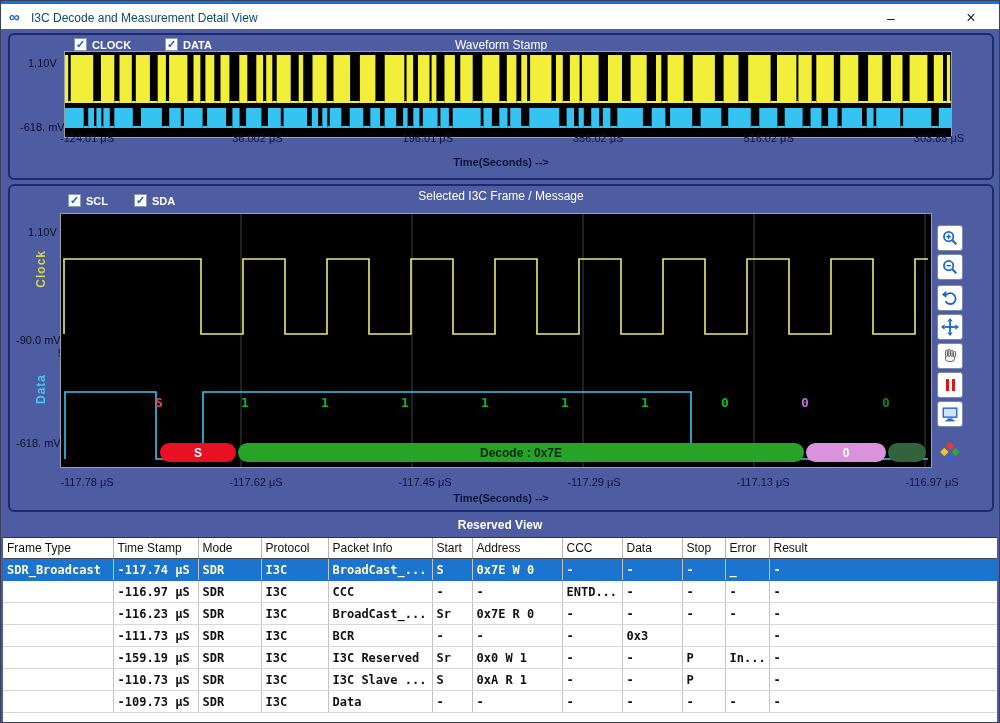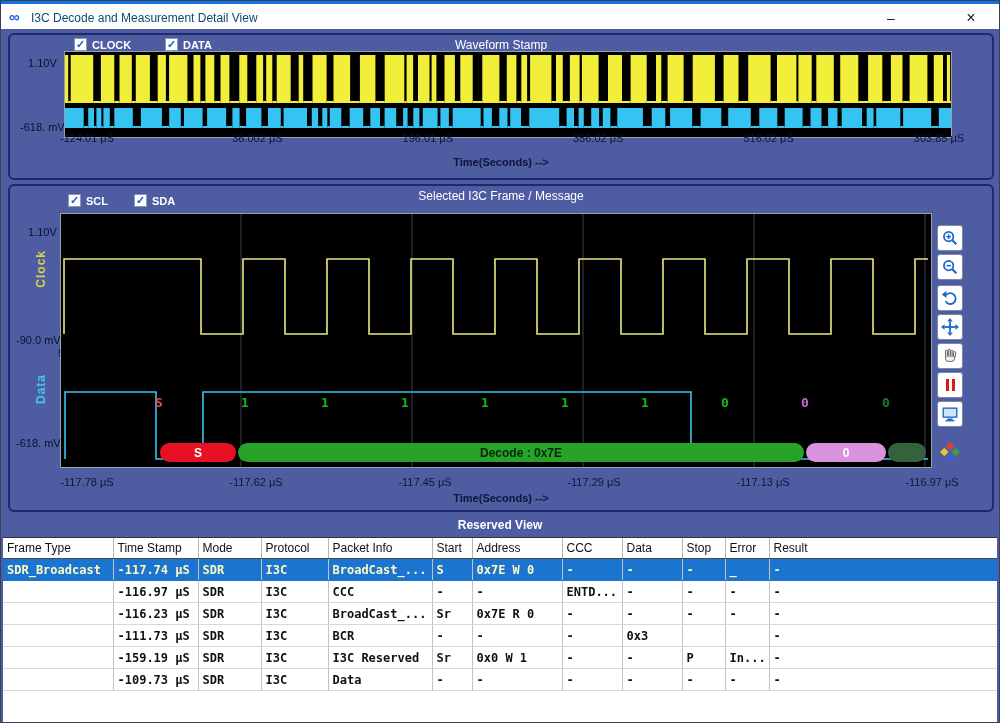--- a/index.html
+++ b/index.html
@@ -508,20 +508,34 @@
           <td>Sr</td>
           <td>0x0 W 1</td>
           <td>-</td>
           <td>-</td>
           <td>P</td>
           <td>In...</td>
           <td>-</td>
         </tr>
         <tr>
           <td></td>
+          <td>-110.73 μS</td>
+          <td>SDR</td>
+          <td>I3C</td>
+          <td>I3C Slave ...</td>
+          <td>S</td>
+          <td>0xA R 1</td>
+          <td>-</td>
+          <td>-</td>
+          <td>P</td>
+          <td></td>
+          <td>-</td>
+        </tr>
+        <tr>
+          <td></td>
           <td>-109.73 μS</td>
           <td>SDR</td>
           <td>I3C</td>
           <td>Data</td>
           <td>-</td>
           <td>-</td>
           <td>-</td>
           <td>-</td>
           <td>-</td>
           <td>-</td>

